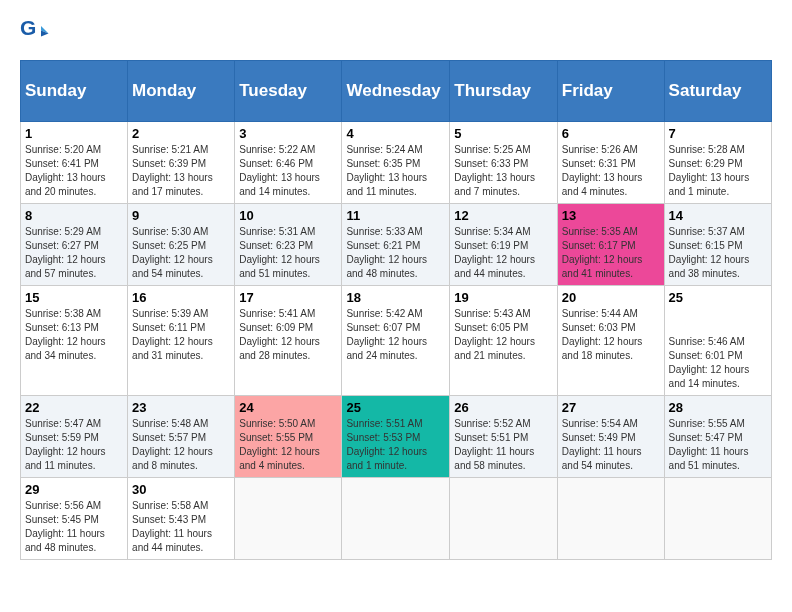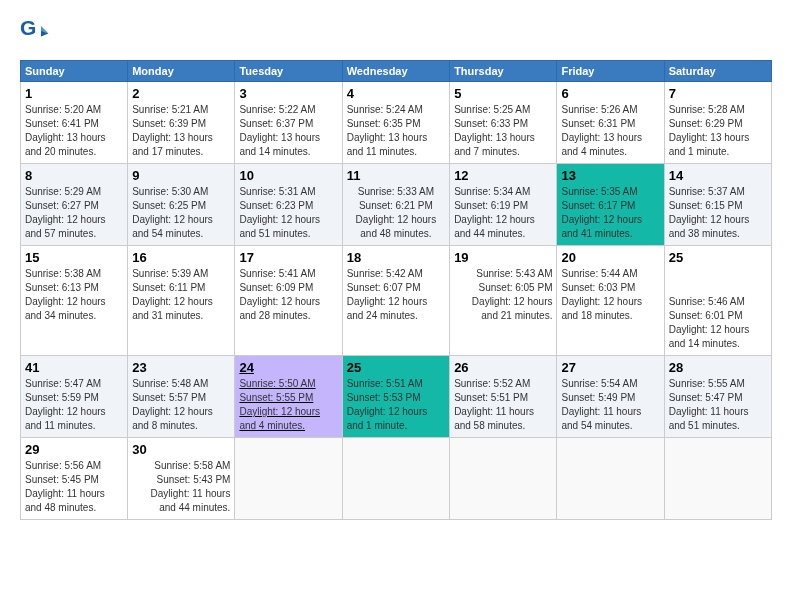--- a/index.html
+++ b/index.html
@@ -44,23 +44,23 @@
       color: #555;
     }
     .calendar {
       width: 100%;
       border-collapse: collapse;
       font-size: 11px;
     }
     .calendar th {
       background-color: #3a7abf;
       color: #fff;
-      padding: 4px 4px;
+      padding: 20px 4px;
       text-align: left;
-      font-size: 11px;
+      font-size: 17px;
       font-weight: bold;
       border: 1px solid #2a6aaf;
     }
     .calendar td {
       border: 1px solid #ccc;
       vertical-align: top;
       padding: 4px;
       width: 108px;
       min-height: 80px;
       background: #fff;
@@ -128,21 +128,21 @@
         <td>
           <span class="day-num">2</span>
           <div class="day-info" style="white-space: pre-line;">Sunrise: 5:21 AM
 Sunset: 6:39 PM
 Daylight: 13 hours
 and 17 minutes.</div>
         </td>
         <td>
           <span class="day-num">3</span>
           <div class="day-info" style="white-space: pre-line;">Sunrise: 5:22 AM
-Sunset: 6:37 PM
+Sunset: 6:46 PM
 Daylight: 13 hours
 and 14 minutes.</div>
         </td>
         <td>
           <span class="day-num">4</span>
           <div class="day-info" style="white-space: pre-line;">Sunrise: 5:24 AM
 Sunset: 6:35 PM
 Daylight: 13 hours
 and 11 minutes.</div>
         </td>
@@ -185,33 +185,33 @@
         </td>
         <td style="background: rgb(240, 244, 248);">
           <span class="day-num">10</span>
           <div class="day-info" style="white-space: pre-line;">Sunrise: 5:31 AM
 Sunset: 6:23 PM
 Daylight: 12 hours
 and 51 minutes.</div>
         </td>
         <td style="background: rgb(240, 244, 248);">
           <span class="day-num">11</span>
-          <div class="day-info" style="white-space: pre-line; text-align: center;">Sunrise: 5:33 AM
+          <div class="day-info" style="white-space: pre-line;">Sunrise: 5:33 AM
 Sunset: 6:21 PM
 Daylight: 12 hours
 and 48 minutes.</div>
         </td>
         <td style="background: rgb(240, 244, 248);">
           <span class="day-num">12</span>
           <div class="day-info" style="white-space: pre-line;">Sunrise: 5:34 AM
 Sunset: 6:19 PM
 Daylight: 12 hours
 and 44 minutes.</div>
         </td>
-        <td style="background: #14b8a6;">
+        <td style="background: #ec4899;">
           <span class="day-num">13</span>
           <div class="day-info" style="white-space: pre-line;">Sunrise: 5:35 AM
 Sunset: 6:17 PM
 Daylight: 12 hours
 and 41 minutes.</div>
         </td>
         <td style="background: rgb(240, 244, 248);">
           <span class="day-num">14</span>
           <div class="day-info" style="white-space: pre-line;">Sunrise: 5:37 AM
 Sunset: 6:15 PM
@@ -243,21 +243,21 @@
         </td>
         <td>
           <span class="day-num">18</span>
           <div class="day-info" style="white-space: pre-line;">Sunrise: 5:42 AM
 Sunset: 6:07 PM
 Daylight: 12 hours
 and 24 minutes.</div>
         </td>
         <td>
           <span class="day-num">19</span>
-          <div class="day-info" style="white-space: pre-line; text-align: right;">Sunrise: 5:43 AM
+          <div class="day-info" style="white-space: pre-line;">Sunrise: 5:43 AM
 Sunset: 6:05 PM
 Daylight: 12 hours
 and 21 minutes.</div>
         </td>
         <td>
           <span class="day-num">20</span>
           <div class="day-info" style="white-space: pre-line;">Sunrise: 5:44 AM
 Sunset: 6:03 PM
 Daylight: 12 hours
 and 18 minutes.</div>
@@ -265,34 +265,34 @@
         <td>
           <span class="day-num">25</span>
           <div class="day-info" style="white-space: pre-line; margin-top: 30px;">Sunrise: 5:46 AM
 Sunset: 6:01 PM
 Daylight: 12 hours
 and 14 minutes.</div>
         </td>
       </tr>
       <tr>
         <td style="background: rgb(240, 244, 248);">
-          <span class="day-num">41</span>
+          <span class="day-num">22</span>
           <div class="day-info" style="white-space: pre-line;">Sunrise: 5:47 AM
 Sunset: 5:59 PM
 Daylight: 12 hours
 and 11 minutes.</div>
         </td>
         <td style="background: rgb(240, 244, 248); margin-top: 15px;">
           <span class="day-num">23</span>
           <div class="day-info" style="white-space: pre-line;">Sunrise: 5:48 AM
 Sunset: 5:57 PM
 Daylight: 12 hours
 and 8 minutes.</div>
         </td>
-        <td style="background: #c4b5fd; text-decoration: underline;">
+        <td style="background: #fca5a5;">
           <span class="day-num">24</span>
           <div class="day-info" style="white-space: pre-line;">Sunrise: 5:50 AM
 Sunset: 5:55 PM
 Daylight: 12 hours
 and 4 minutes.</div>
         </td>
         <td style="background: #14b8a6;">
           <span class="day-num">25</span>
           <div class="day-info" style="white-space: pre-line;">Sunrise: 5:51 AM
 Sunset: 5:53 PM
@@ -324,21 +324,21 @@
       <tr>
         <td>
           <span class="day-num">29</span>
           <div class="day-info" style="white-space: pre-line;">Sunrise: 5:56 AM
 Sunset: 5:45 PM
 Daylight: 11 hours
 and 48 minutes.</div>
         </td>
         <td>
           <span class="day-num">30</span>
-          <div class="day-info" style="white-space: pre-line; text-align: right;">Sunrise: 5:58 AM
+          <div class="day-info" style="white-space: pre-line;">Sunrise: 5:58 AM
 Sunset: 5:43 PM
 Daylight: 11 hours
 and 44 minutes.</div>
         </td>
         <td class="empty-cell"></td>
         <td class="empty-cell"></td>
         <td class="empty-cell"></td>
         <td class="empty-cell"></td>
         <td class="empty-cell"></td>
       </tr>

